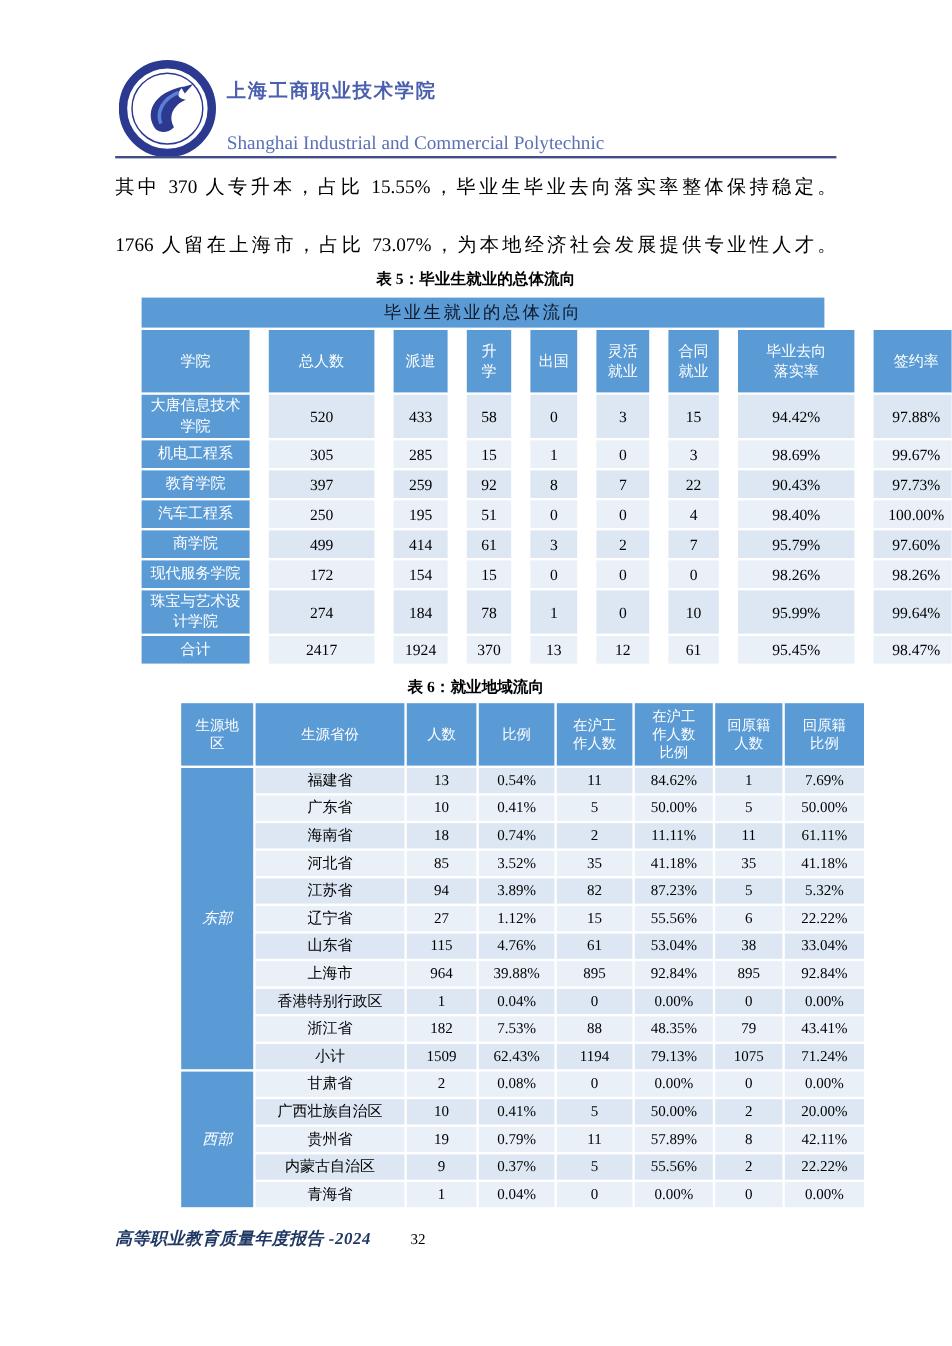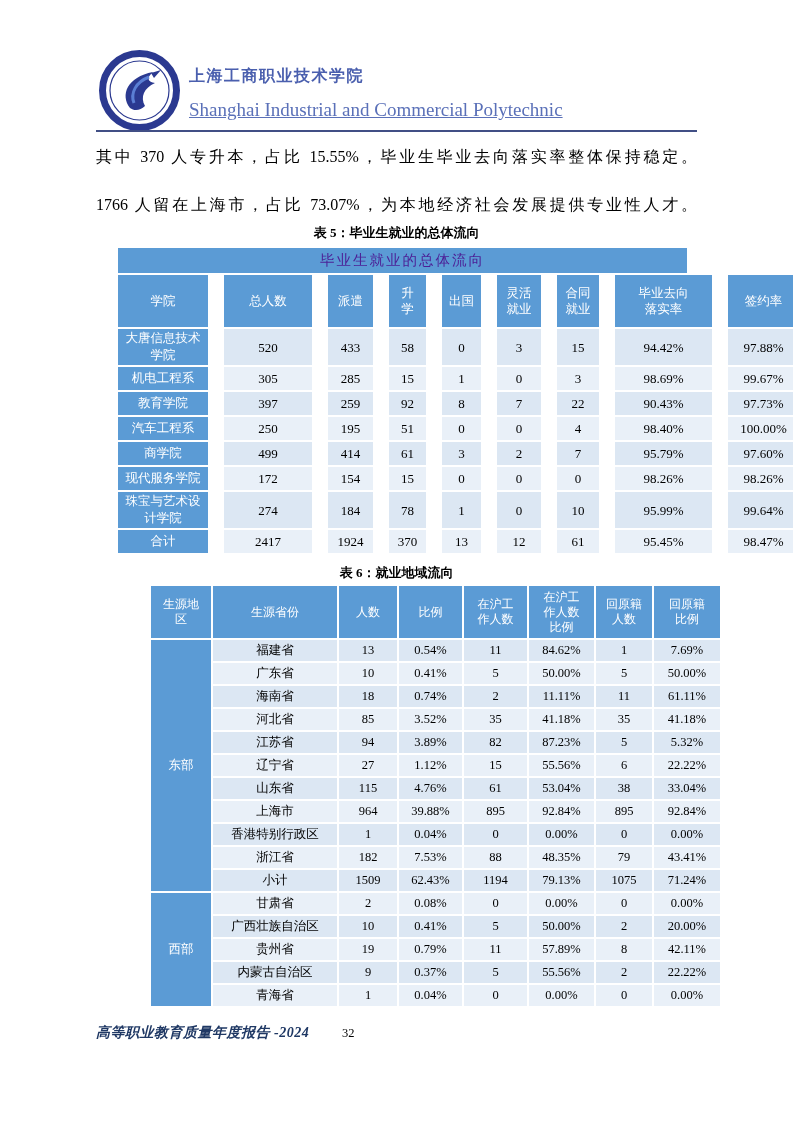--- a/index.html
+++ b/index.html
@@ -4,60 +4,60 @@
 <style>
   html,body{margin:0;padding:0;}
   body{width:793px;height:1122px;background:#ffffff;
        font-family:"Liberation Serif","DejaVu Serif",serif;color:#000;}
   .page{position:relative;width:793px;height:1122px;background:#fff;overflow:hidden;}
 
   
   .logo{position:absolute;left:99px;top:50px;width:81px;height:81px;}
   .names{position:absolute;left:189px;top:66px;}
   .name-zh{font-size:16px;font-weight:bold;color:#4a5fae;letter-spacing:1.5px;}
-  .name-en{font-size:19px;color:#5a70b8;margin-top:12px;text-decoration:underline;}
+  .name-en{font-size:16px;color:#5a70b8;margin-top:24px;}
   .divider{position:absolute;left:96px;top:130px;width:601px;height:2px;background:#414f85;}
 
   
   .para{position:absolute;left:96px;top:144px;width:601px;font-size:16px;}
   .pline{line-height:26px;margin-bottom:22px;text-align:justify;text-align-last:justify;}
 
   
   .caption{position:absolute;left:96px;width:601px;text-align:center;
            font-size:13px;font-weight:bold;color:#000;}
   .cap5{top:224px;text-align:center;}
   .cap6{top:564px;}
 
   
   .cell{display:flex;align-items:center;justify-content:center;text-align:center;
         white-space:pre-line;background:#e9f0f8;line-height:19px;}
   .hcell{background:#5b9bd5;color:#fff;font-size:12.5px;line-height:16px;}
 
   
   .table5{position:absolute;left:118px;top:248px;width:569px;}
-  .t5title{height:25px;margin-bottom:2px;background:#5b9bd5;color:#4c1d95;
+  .t5title{height:25px;margin-bottom:2px;background:#5b9bd5;color:#0f172a;
            display:flex;align-items:center;justify-content:center;
            font-size:14.5px;letter-spacing:2px;}
   .t5row{display:grid;grid-template-columns:90px 88px 45px 37px 39px 44px 42px 97px 71px;
          gap:16px;margin-bottom:2px;}
   .t5head .hcell{height:52px;}
   .t5body .cell{min-height:23px;font-size:13px;padding:1px 2px;box-sizing:border-box;}
   .t5body .t5row:nth-of-type(odd) .cell{background:#dce7f3;}
   .t5body .t5row:nth-of-type(even) .cell{background:#e9f0f8;}
   .t5body .t5row .cell:first-child{background:#5b9bd5;color:#fff;font-size:12.5px;line-height:17px;}
 
   
   .table6{position:absolute;left:118px;top:586px;width:569px;margin-left:33px;}
   .t6head{display:grid;grid-template-columns:60px 124px 58px 63px 63px 65px 56px 66px;
           gap:2px;margin-bottom:2px;}
   .t6head .hcell{height:52px;line-height:15px;font-size:12px;}
   .t6group{display:flex;}
   .regioncell{width:60px;margin-right:2px;background:#5b9bd5;color:#fff;
               display:flex;align-items:center;justify-content:center;font-size:12.5px;
-              margin-bottom:2px;}
+              margin-bottom:2px;font-style:italic;}
   .t6rows{flex:1;}
   .t6row{display:grid;grid-template-columns:124px 58px 63px 63px 65px 56px 66px;
          gap:2px;margin-bottom:2px;}
   .t6row .cell{height:21px;font-size:12.5px;}
   .t6rows .t6row:nth-of-type(odd) .cell{background:#dce7f3;}
   .t6rows .t6row:nth-of-type(even) .cell{background:#e9f0f8;}
   .flip .t6rows .t6row:nth-of-type(odd) .cell{background:#e9f0f8;}
   .flip .t6rows .t6row:nth-of-type(even) .cell{background:#dce7f3;}
 
   

